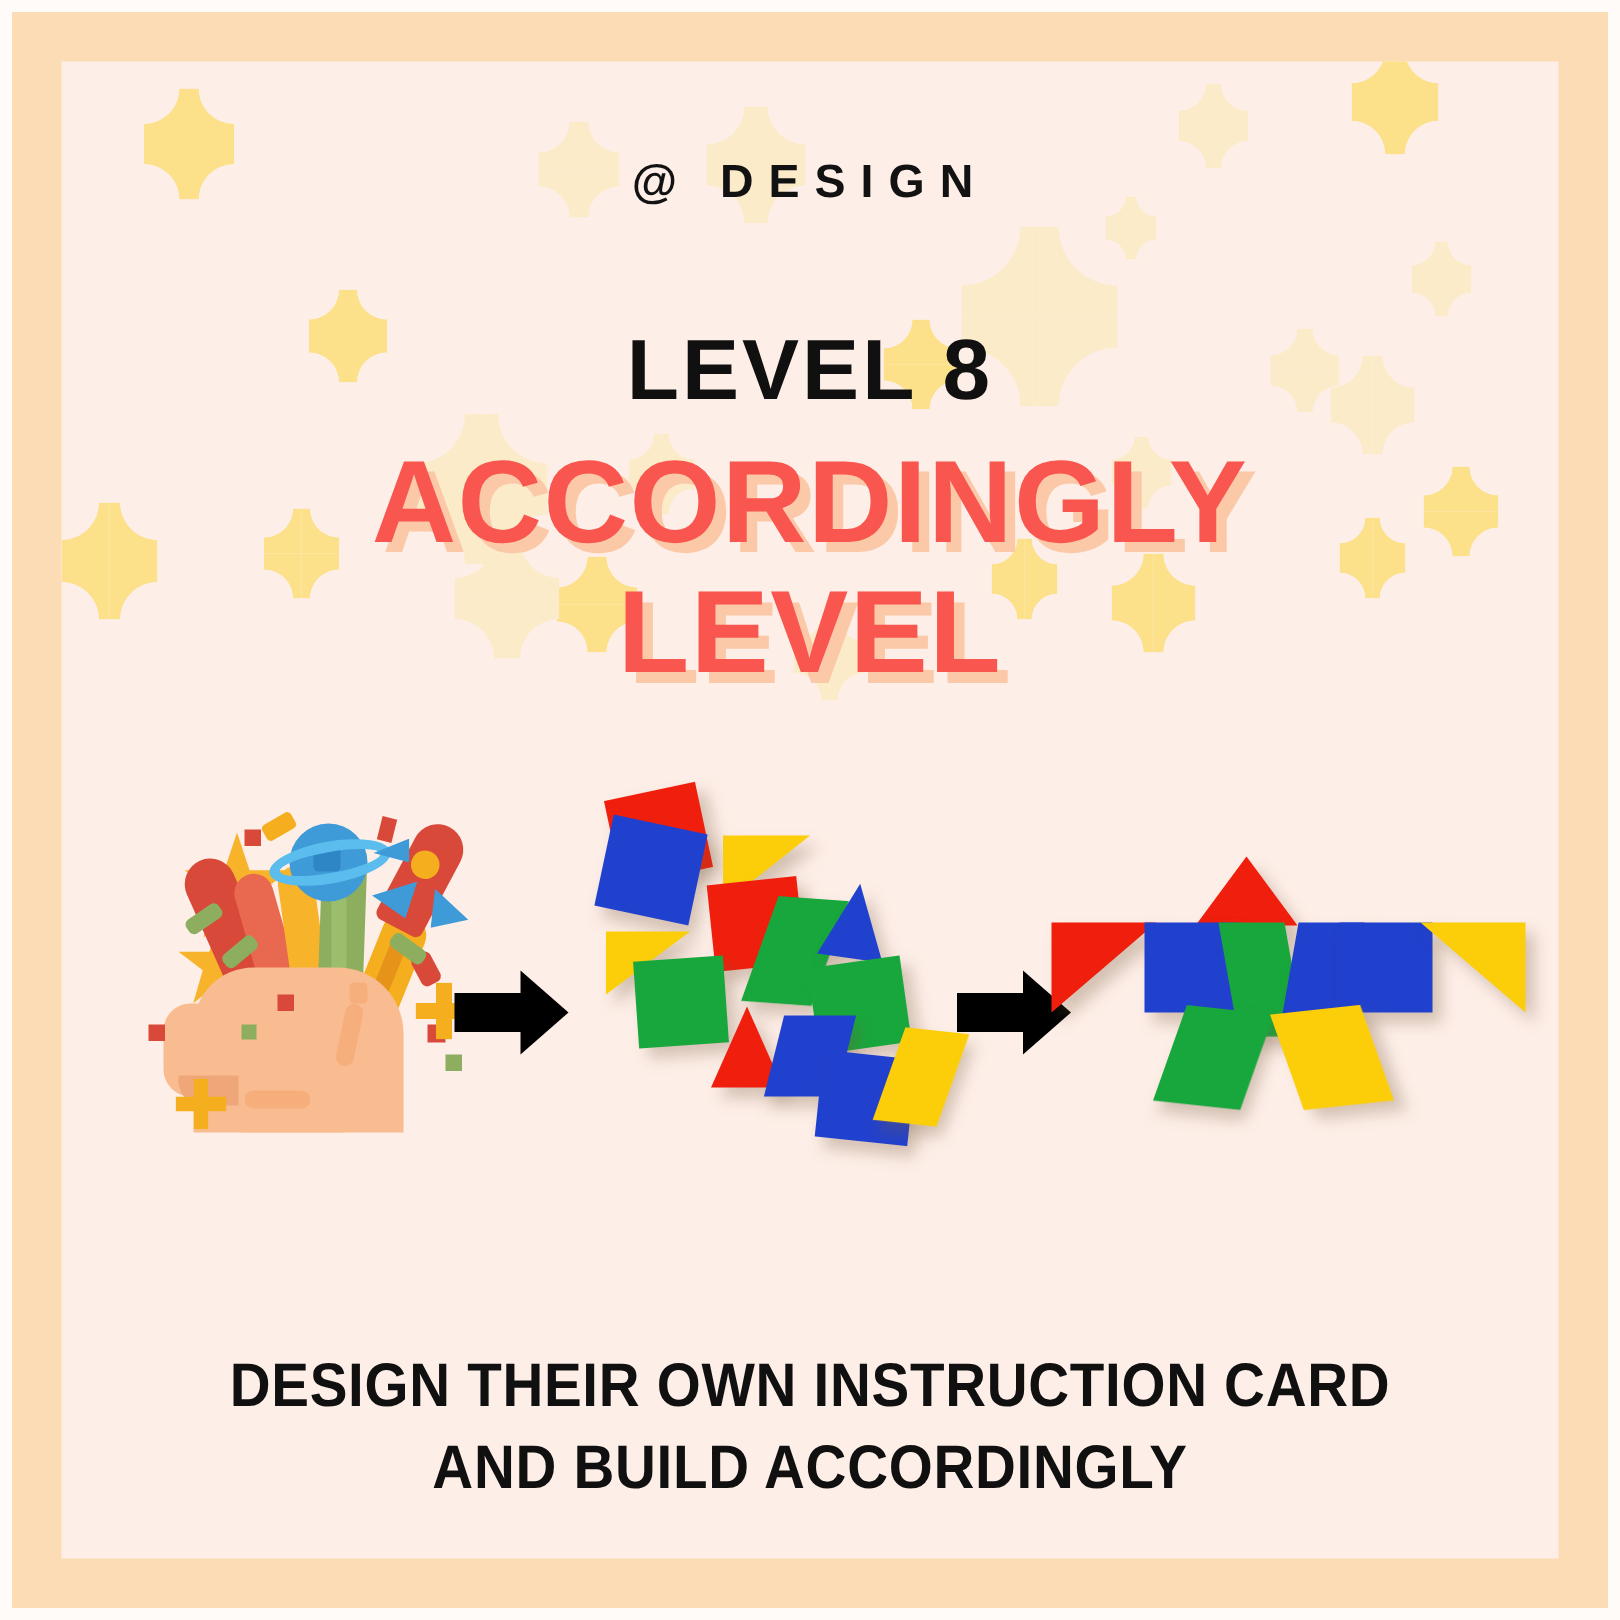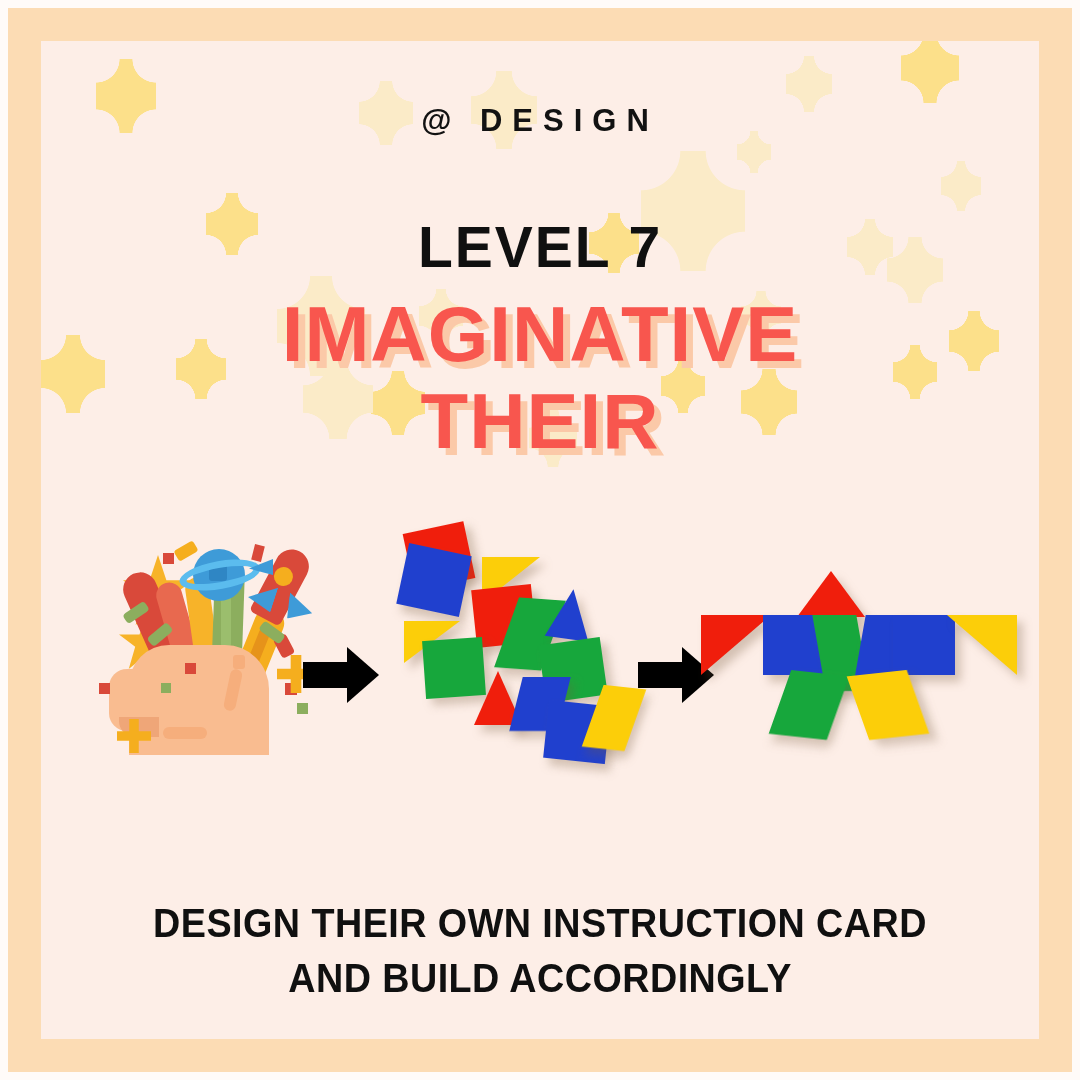--- a/index.html
+++ b/index.html
@@ -137,24 +137,24 @@
       <div class="sparkle" style="left:330px;top:330px;width:54px;height:64px;"></div>
       <div class="sparkle pale" style="left:262px;top:318px;width:70px;height:80px;"></div>
       <div class="sparkle" style="left:620px;top:318px;width:44px;height:54px;"></div>
       <div class="sparkle" style="left:700px;top:328px;width:56px;height:66px;"></div>
       <div class="sparkle" style="left:852px;top:304px;width:44px;height:54px;"></div>
       <div class="sparkle" style="left:908px;top:270px;width:50px;height:60px;"></div>
       <div class="sparkle pale" style="left:488px;top:368px;width:48px;height:58px;"></div>
     </div>
 
     <div class="handle">@ DESIGN</div>
-    <div class="level">LEVEL 7</div>
+    <div class="level">LEVEL 8</div>
     <div class="title">
-      <div>IMAGINATIVE</div>
-      <div>THEIR</div>
+      <div>ACCORDINGLY</div>
+      <div>LEVEL</div>
     </div>
     <div class="caption">
       <div>DESIGN THEIR OWN INSTRUCTION CARD</div>
       <div>AND BUILD ACCORDINGLY</div>
     </div>
 
     <div class="stage">
 
       <div class="panel head-ill" style="left:60px;top:60px;width:230px;height:230px;">
 

